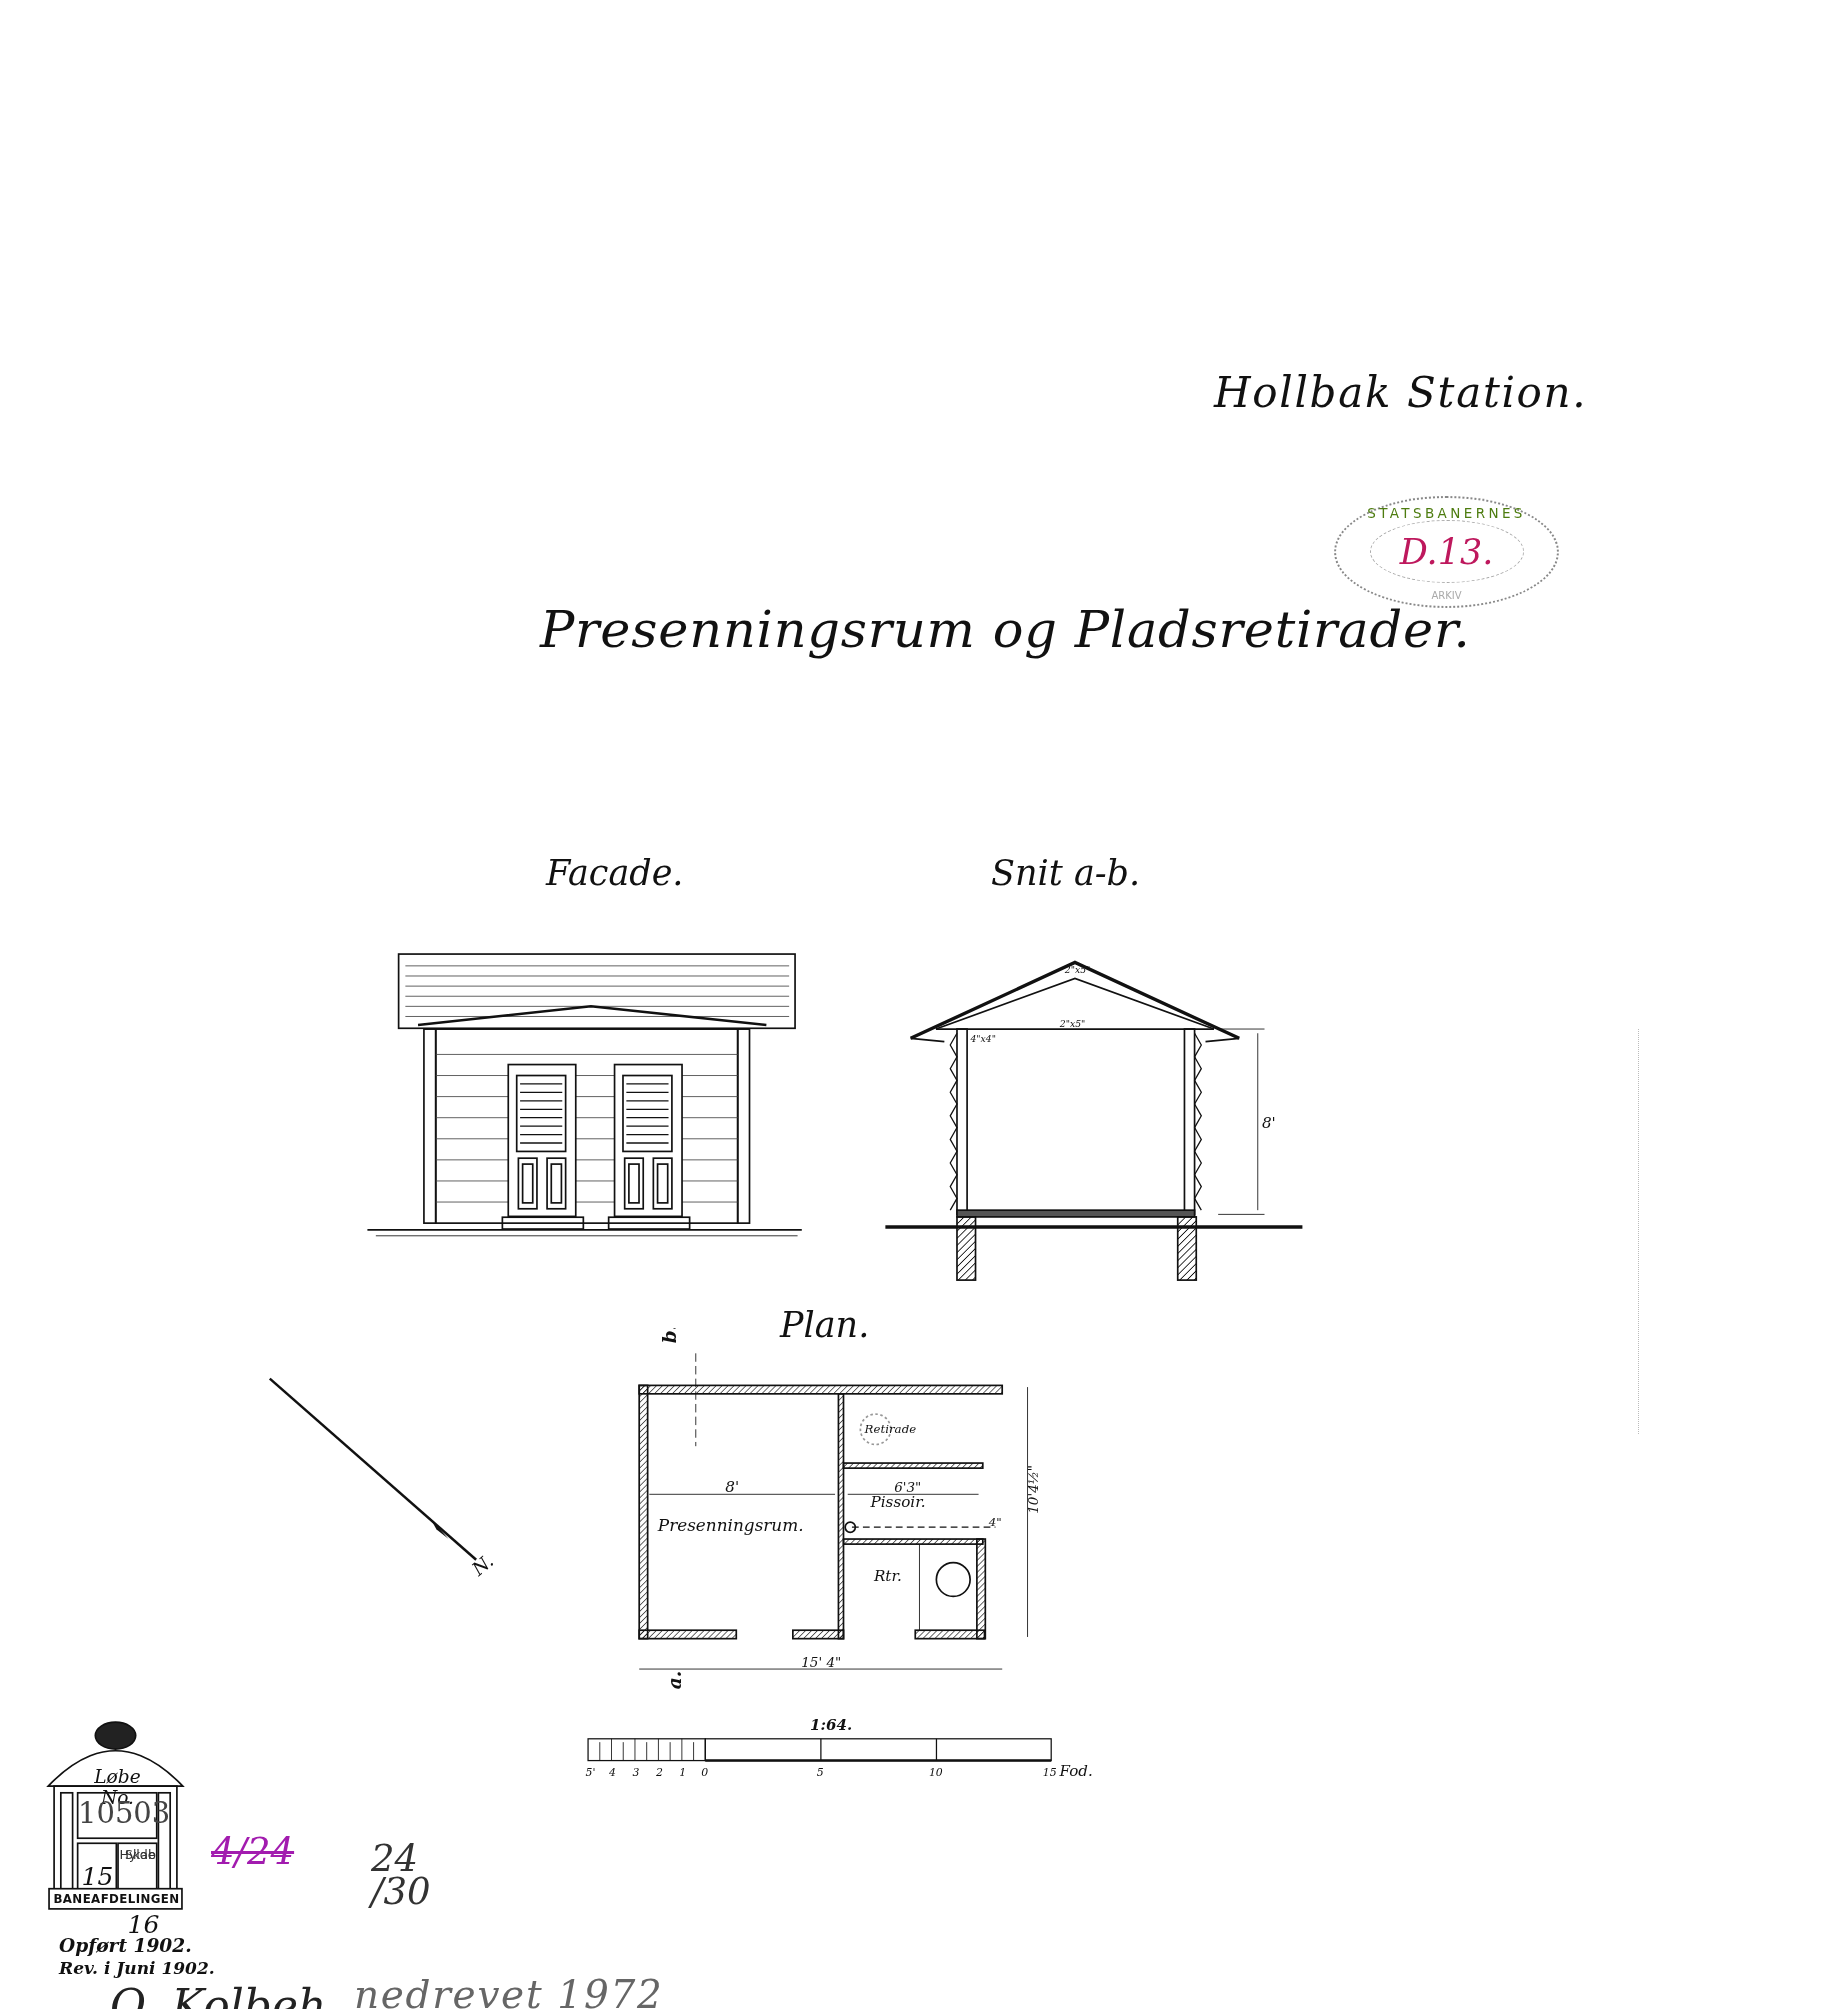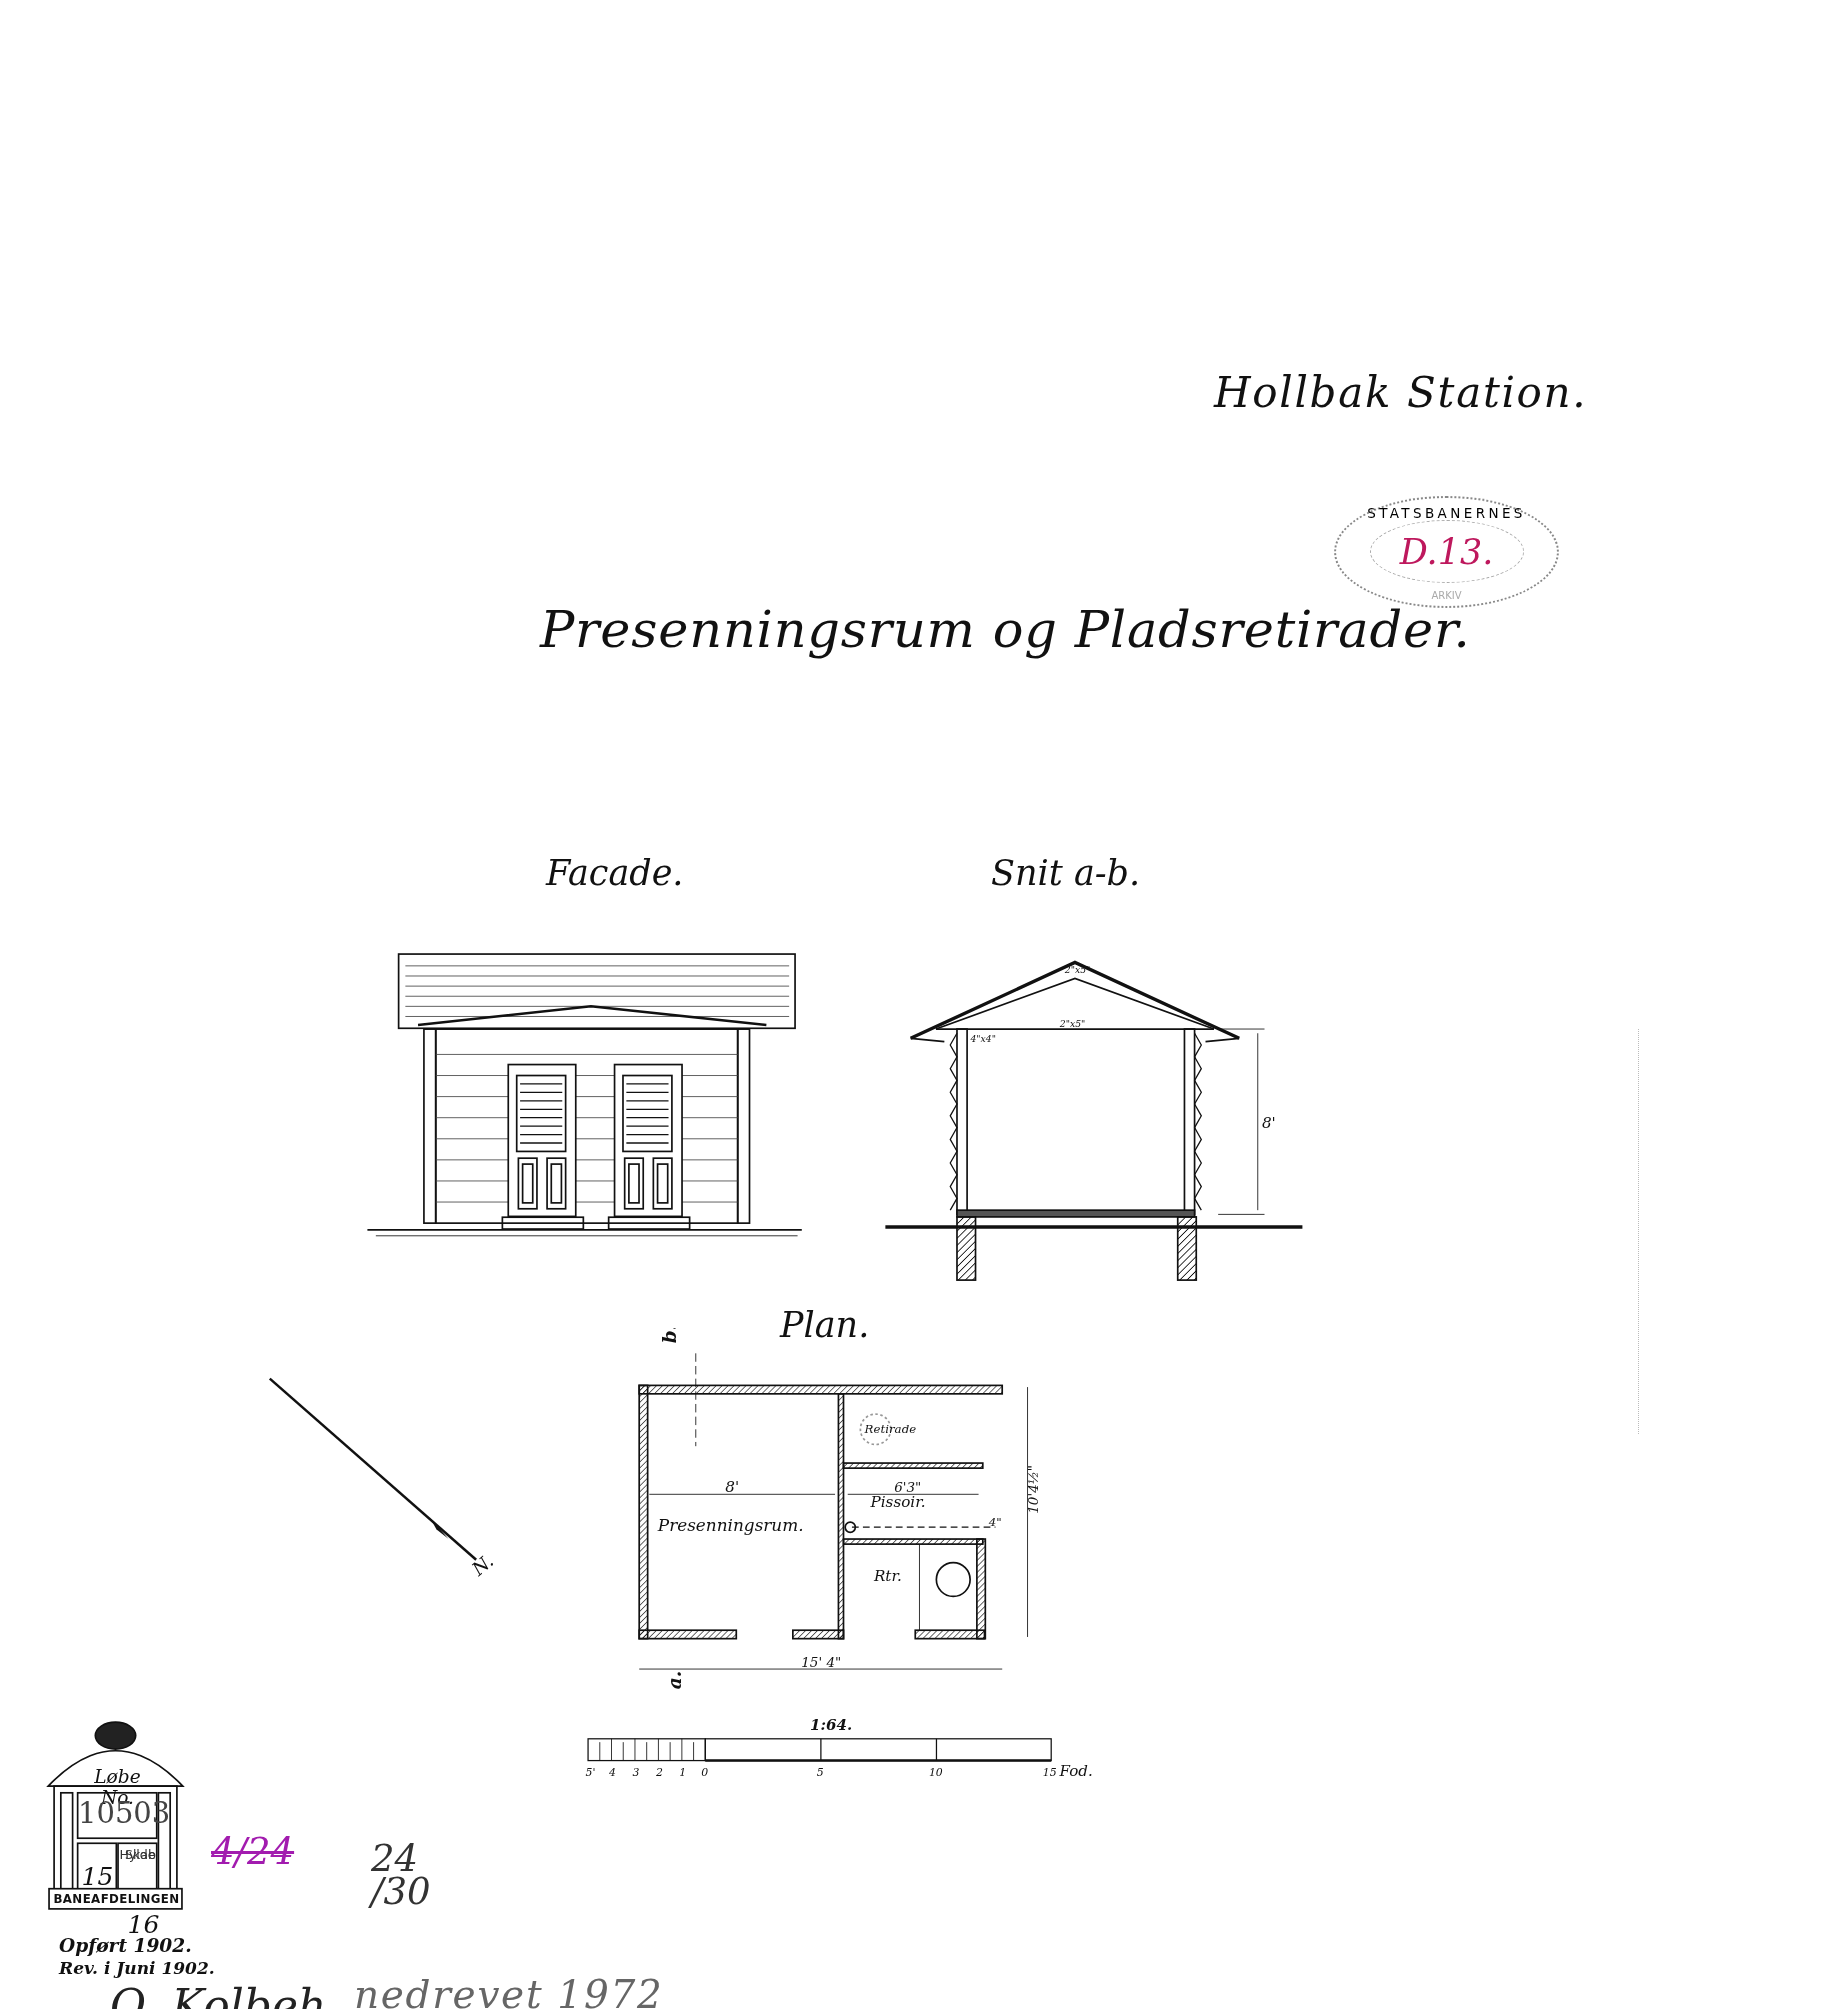--- a/index.html
+++ b/index.html
@@ -4,21 +4,21 @@
 <style>
   html, body { margin:0; padding:0; background:#ffffff; }
   body { width:1846px; height:2010px; position:relative; overflow:hidden; font-family:"DejaVu Serif", serif; color:#111; }
   .abs { position:absolute; }
   .script { font-family:"DejaVu Serif", serif; font-style:italic; color:#111; }
   .station { left:1214px; top:368px; font-size:42px; letter-spacing:1.7px; }
   .title { left:540px; top:600px; font-size:51px; letter-spacing:0.8px; }
   .view-label { font-size:35px; }
   .stamp { left:1334px; top:496px; width:221px; height:108px; border:2.5px dotted #888; border-radius:50%; }
   .stamp-inner { position:absolute; left:34px; top:22px; width:152px; height:61px; border:1.7px dashed #aaa; border-radius:50%; }
-  .stamp-top { position:absolute; left:0; top:6.7px; width:100%; text-align:center; font-family:"DejaVu Sans", sans-serif; font-size:13.5px; color:#000000; letter-spacing:3.4px; }
+  .stamp-top { position:absolute; left:0; top:6.7px; width:100%; text-align:center; font-family:"DejaVu Sans", sans-serif; font-size:13.5px; color:#4d7c0f; letter-spacing:3.4px; }
   .stamp-code { position:absolute; left:0; top:34px; width:100%; text-align:center; font-size:35px; font-style:italic; color:#be185d; }
   .stamp-bottom { position:absolute; left:0; bottom:5px; width:100%; text-align:center; font-family:"DejaVu Sans", sans-serif; font-size:10px; color:#aaa; }
   svg text { font-family:"DejaVu Serif", serif; font-style:italic; fill:#111; }
   .label-box { left:44px; top:1712px; width:143px; height:202px; }
   .lb-num { position:absolute; left:34px; top:84px; width:79px; text-align:center; font-family:"DejaVu Serif", serif; font-size:29px; color:#444; }
   .lb-skab { position:absolute; left:34px; top:135px; width:39px; text-align:center; font-family:"DejaVu Sans", sans-serif; font-size:12.6px; color:#333;margin-left:43px; }
   .lb-hylde { position:absolute; left:74px; top:135px; width:39px; text-align:center; font-family:"DejaVu Sans", sans-serif; font-size:12.6px; color:#333; }
   .lb-skab-v { position:absolute; left:34px; top:150px; width:39px; text-align:center; font-size:25px; font-style:italic; }
   .lb-hylde-v { position:absolute; left:80px; top:150px; width:39px; text-align:center; font-size:25px; font-style:italic;margin-top:48px; }
   .lb-dept { position:absolute; left:5px; top:180px; width:135px; text-align:center; font-family:"DejaVu Sans", sans-serif; font-weight:bold; font-size:11.8px; letter-spacing:0.4px; }

